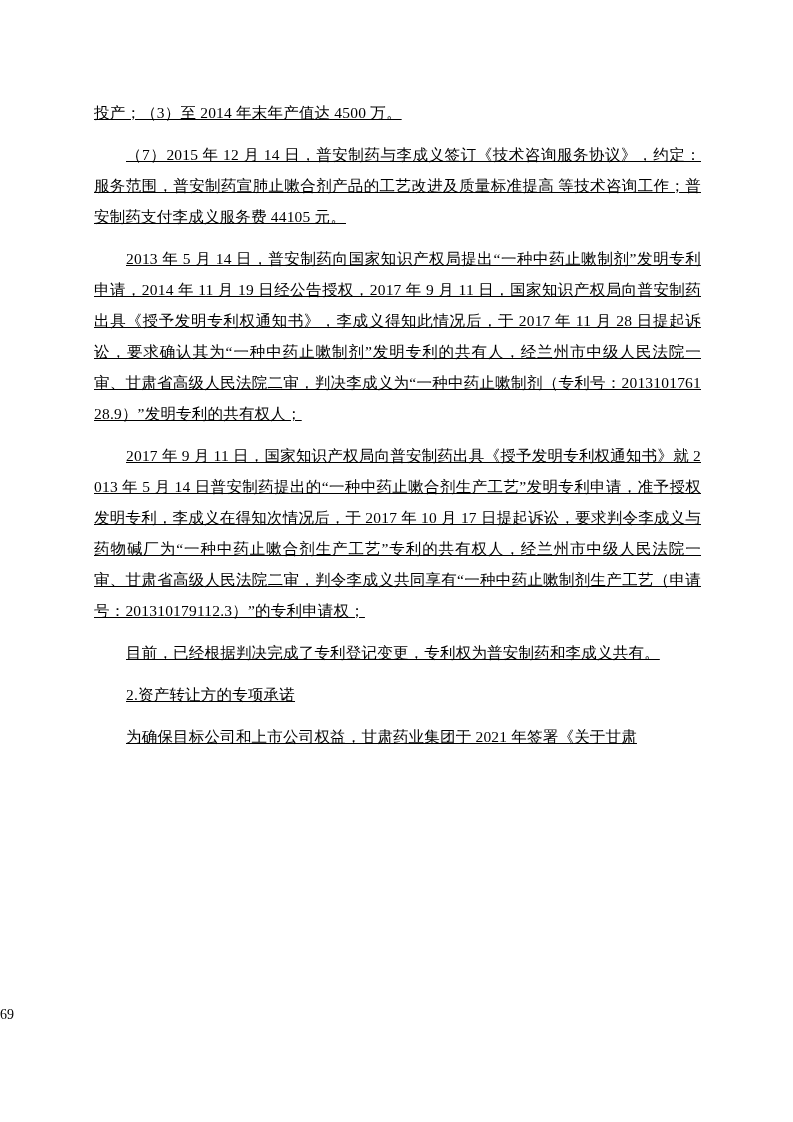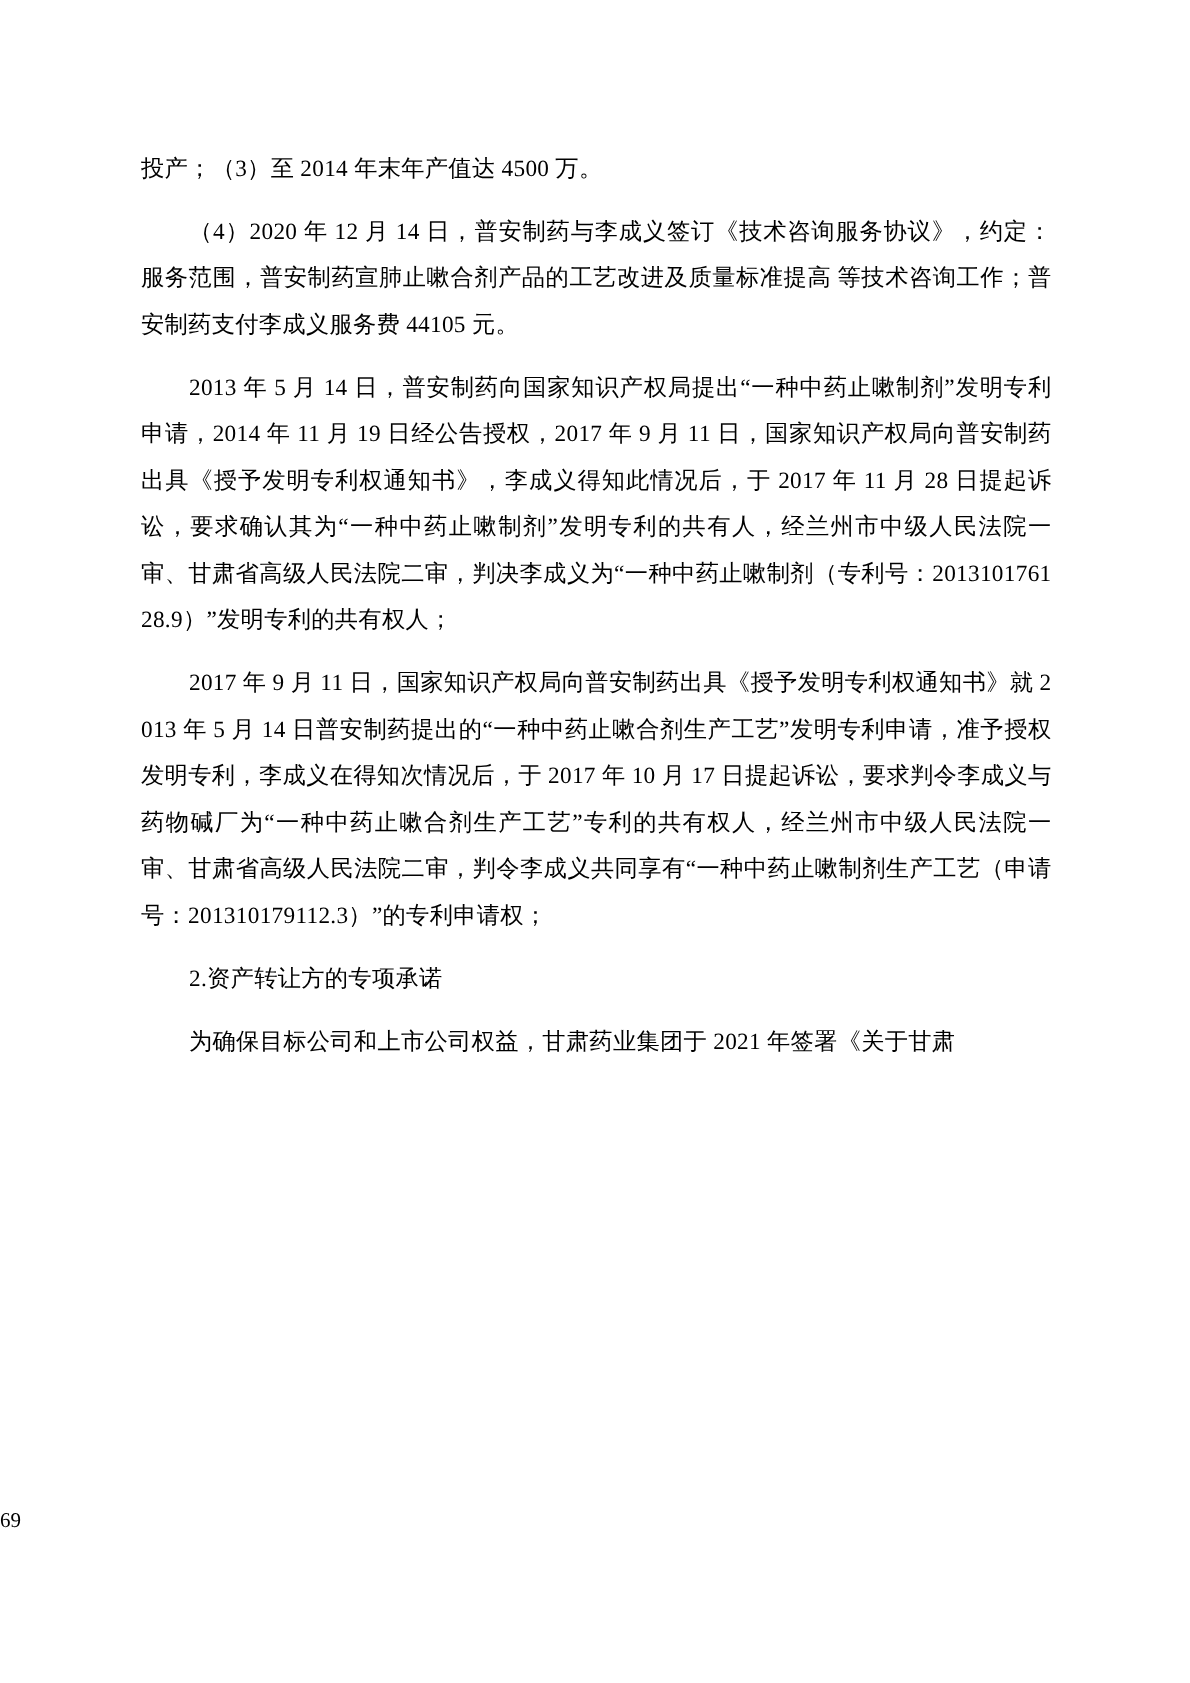--- a/index.html
+++ b/index.html
@@ -15,20 +15,21 @@
     color: #000000;
     font-family: "Liberation Serif", "DejaVu Serif", serif;
     overflow: hidden;
   }
   .content {
     position: absolute;
     top: 0;
     left: 0;
     right: 0;
     padding: 97px 92px 0 94px;
+    text-decoration: underline;
   }
   p.para {
     margin: 0 0 11px 0;
     font-size: 15.5px;
     line-height: 31px;
     text-align: justify;
     letter-spacing: 0.2px;
     word-break: break-all;
   }
   p.indent {
@@ -44,20 +45,21 @@
     line-height: 18px;
     color: #000000;
   }
 </style>
 </head>
 <body>
 
 <div class="page">
   <div class="content">
     <p class="para">投产；（3）至 2014 年末年产值达 4500 万。</p>
-    <p class="para indent">（4）2020 年 12 月 14 日，普安制药与李成义签订《技术咨询服务协议》，约定：服务范围，普安制药宣肺止嗽合剂产品的工艺改进及质量标准提高 等技术咨询工作；普安制药支付李成义服务费 44105 元。</p>
+    <p class="para indent">（7）2015 年 12 月 14 日，普安制药与李成义签订《技术咨询服务协议》，约定：服务范围，普安制药宣肺止嗽合剂产品的工艺改进及质量标准提高 等技术咨询工作；普安制药支付李成义服务费 44105 元。</p>
     <p class="para indent">2013 年 5 月 14 日，普安制药向国家知识产权局提出“一种中药止嗽制剂”发明专利申请，2014 年 11 月 19 日经公告授权，2017 年 9 月 11 日，国家知识产权局向普安制药出具《授予发明专利权通知书》，李成义得知此情况后，于 2017 年 11 月 28 日提起诉讼，要求确认其为“一种中药止嗽制剂”发明专利的共有人，经兰州市中级人民法院一审、甘肃省高级人民法院二审，判决李成义为“一种中药止嗽制剂（专利号：201310176128.9）”发明专利的共有权人；</p>
     <p class="para indent">2017 年 9 月 11 日，国家知识产权局向普安制药出具《授予发明专利权通知书》就 2013 年 5 月 14 日普安制药提出的“一种中药止嗽合剂生产工艺”发明专利申请，准予授权发明专利，李成义在得知次情况后，于 2017 年 10 月 17 日提起诉讼，要求判令李成义与药物碱厂为“一种中药止嗽合剂生产工艺”专利的共有权人，经兰州市中级人民法院一审、甘肃省高级人民法院二审，判令李成义共同享有“一种中药止嗽制剂生产工艺（申请号：201310179112.3）”的专利申请权；</p>
+    <p class="para indent">目前，已经根据判决完成了专利登记变更，专利权为普安制药和李成义共有。</p>
     <p class="para indent">2.资产转让方的专项承诺</p>
     <p class="para indent">为确保目标公司和上市公司权益，甘肃药业集团于 2021 年签署《关于甘肃</p>
   </div>
   <div class="footer">69</div>
 </div>
 
 </body></html>

